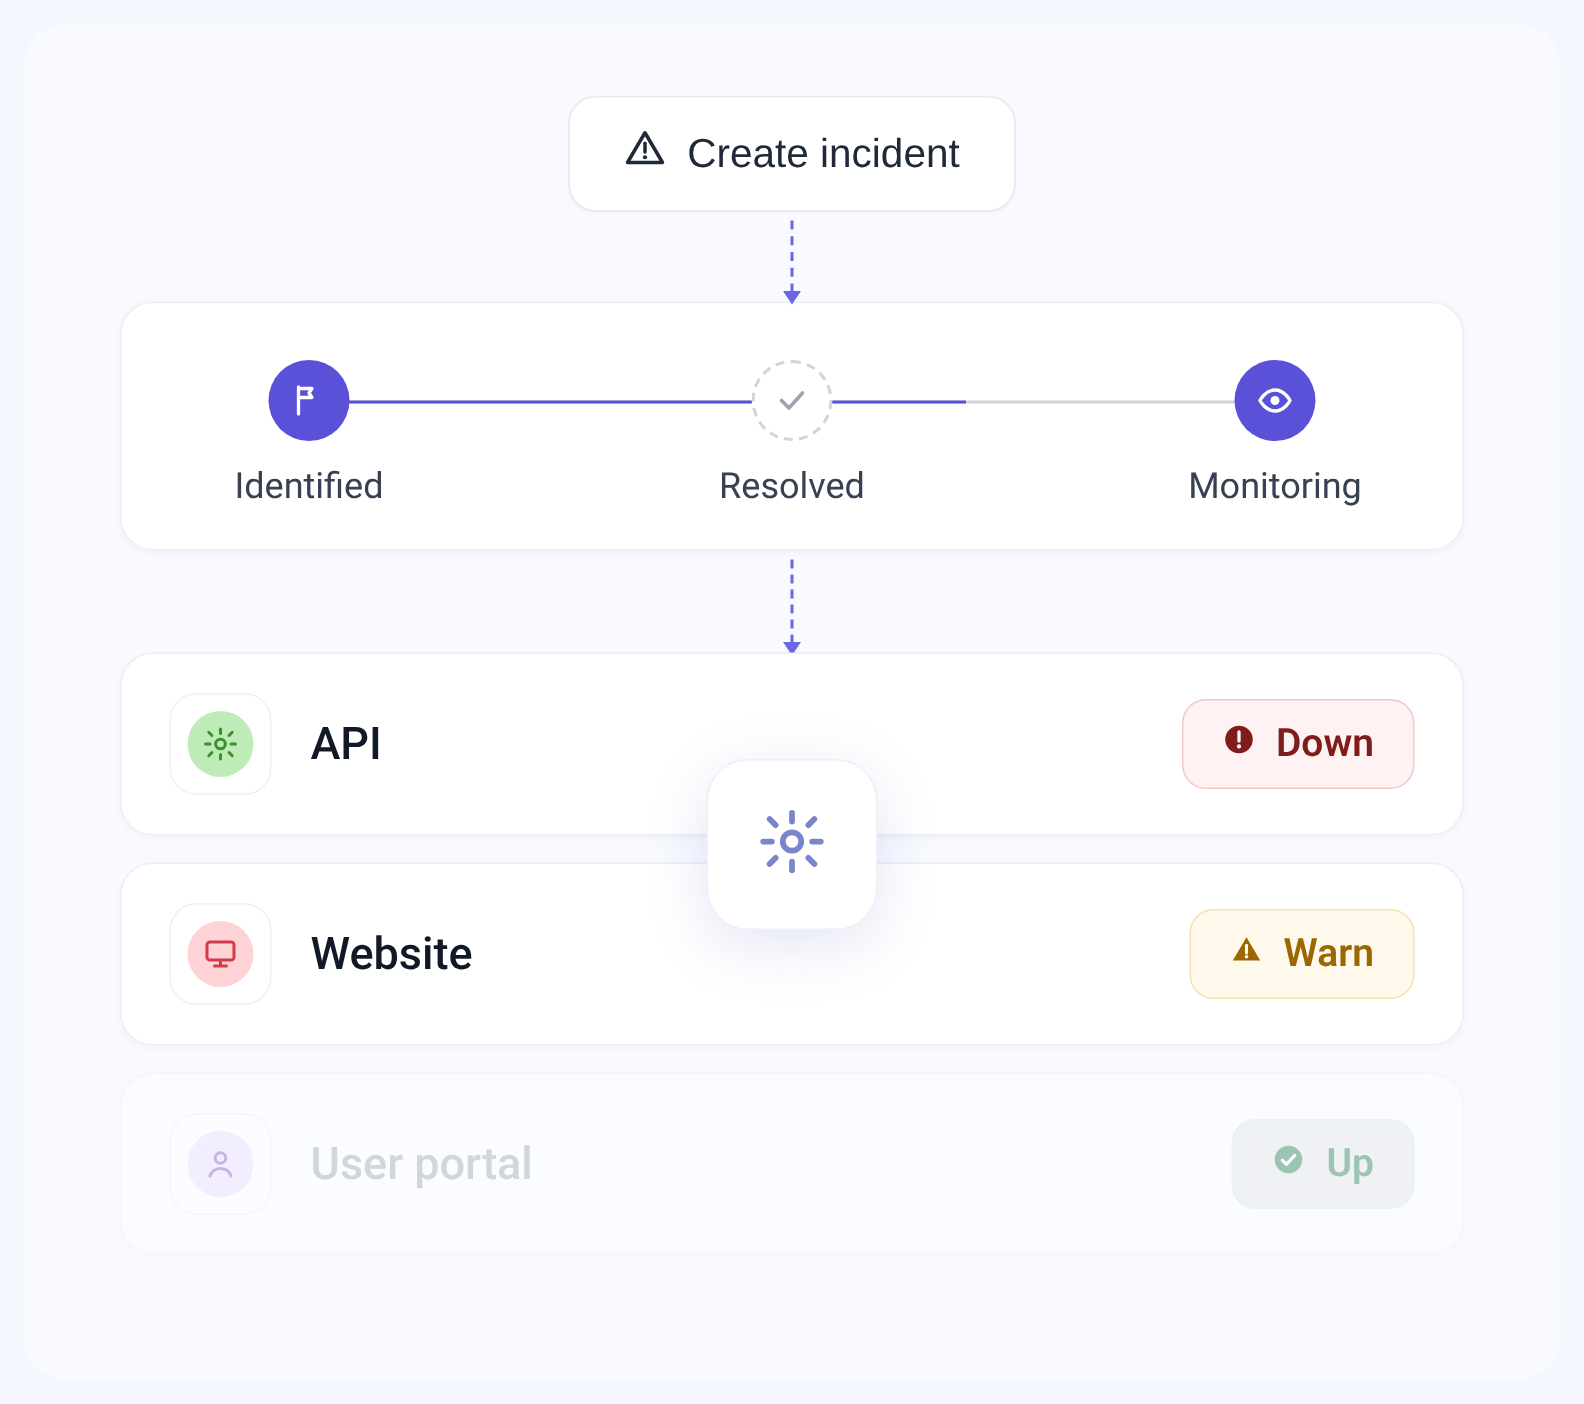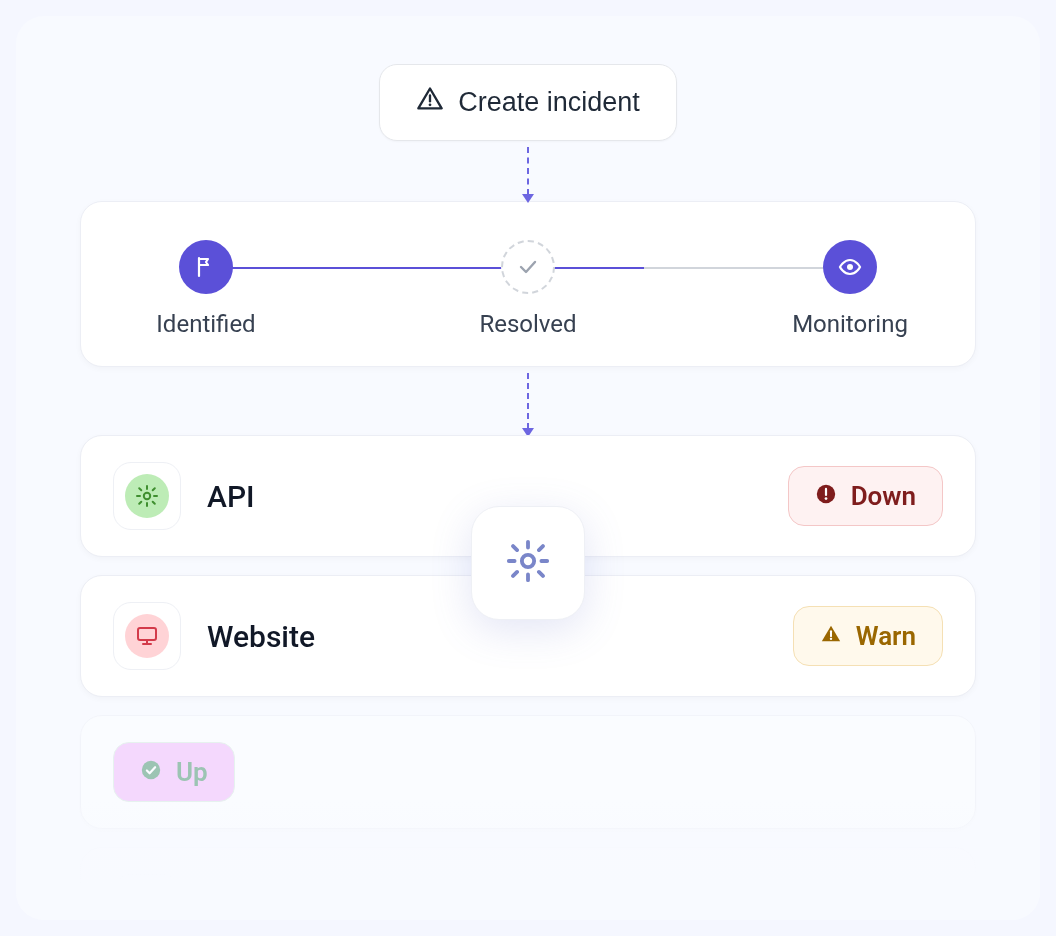--- a/index.html
+++ b/index.html
@@ -177,21 +177,21 @@
     align-items: center;
     gap: 14px;
     padding: 14px 26px;
     border-radius: 16px;
     font-size: 26px;
     font-weight: 600;
     border: 1px solid transparent;
   }
   .status-down { background: #fef2f2; border-color: #f4c7c7; color: #7f1d1d; }
   .status-warn { background: #fff9ec; border-color: #f5e0b4; color: #9a6700; }
-  .status-up   { background: #f0abfc; border-color: #cfe9da; color: #1f7a4c; }
+  .status-up   { background: #e5e5e5; border-color: #cfe9da; color: #1f7a4c; }
   .status-pill svg { width: 22px; height: 22px; }
 
   
   .floating-gear {
     position: absolute;
     width: 114px; height: 114px;
     border-radius: 28px;
     background: #fff;
     border: 1px solid #eef0f5;
     box-shadow: 0 10px 40px rgba(100,110,200,0.18);
@@ -353,20 +353,30 @@
         </div>
         <div class="status-pill status-warn">
           <span><svg viewBox="0 0 24 24">
                 <use href="#i-warn-tri"></use>
               </svg></span>
           <span>Warn</span>
         </div>
       </div>
 
       <div class="service-card faded">
+        <div class="service-left">
+          <div class="svc-icon-box">
+            <div class="svc-icon-pill svc-lilac">
+                <svg viewBox="0 0 24 24">
+                  <use href="#i-user"></use>
+                </svg>
+              </div>
+          </div>
+          <div class="svc-name muted">User portal</div>
+        </div>
         <div class="status-pill status-up">
           <span><svg viewBox="0 0 24 24">
                 <use href="#i-check-circle"></use>
               </svg></span>
           <span>Up</span>
         </div>
       </div>
 
       <div class="service-card faded" style="opacity:0.15">
         <div class="service-left">

